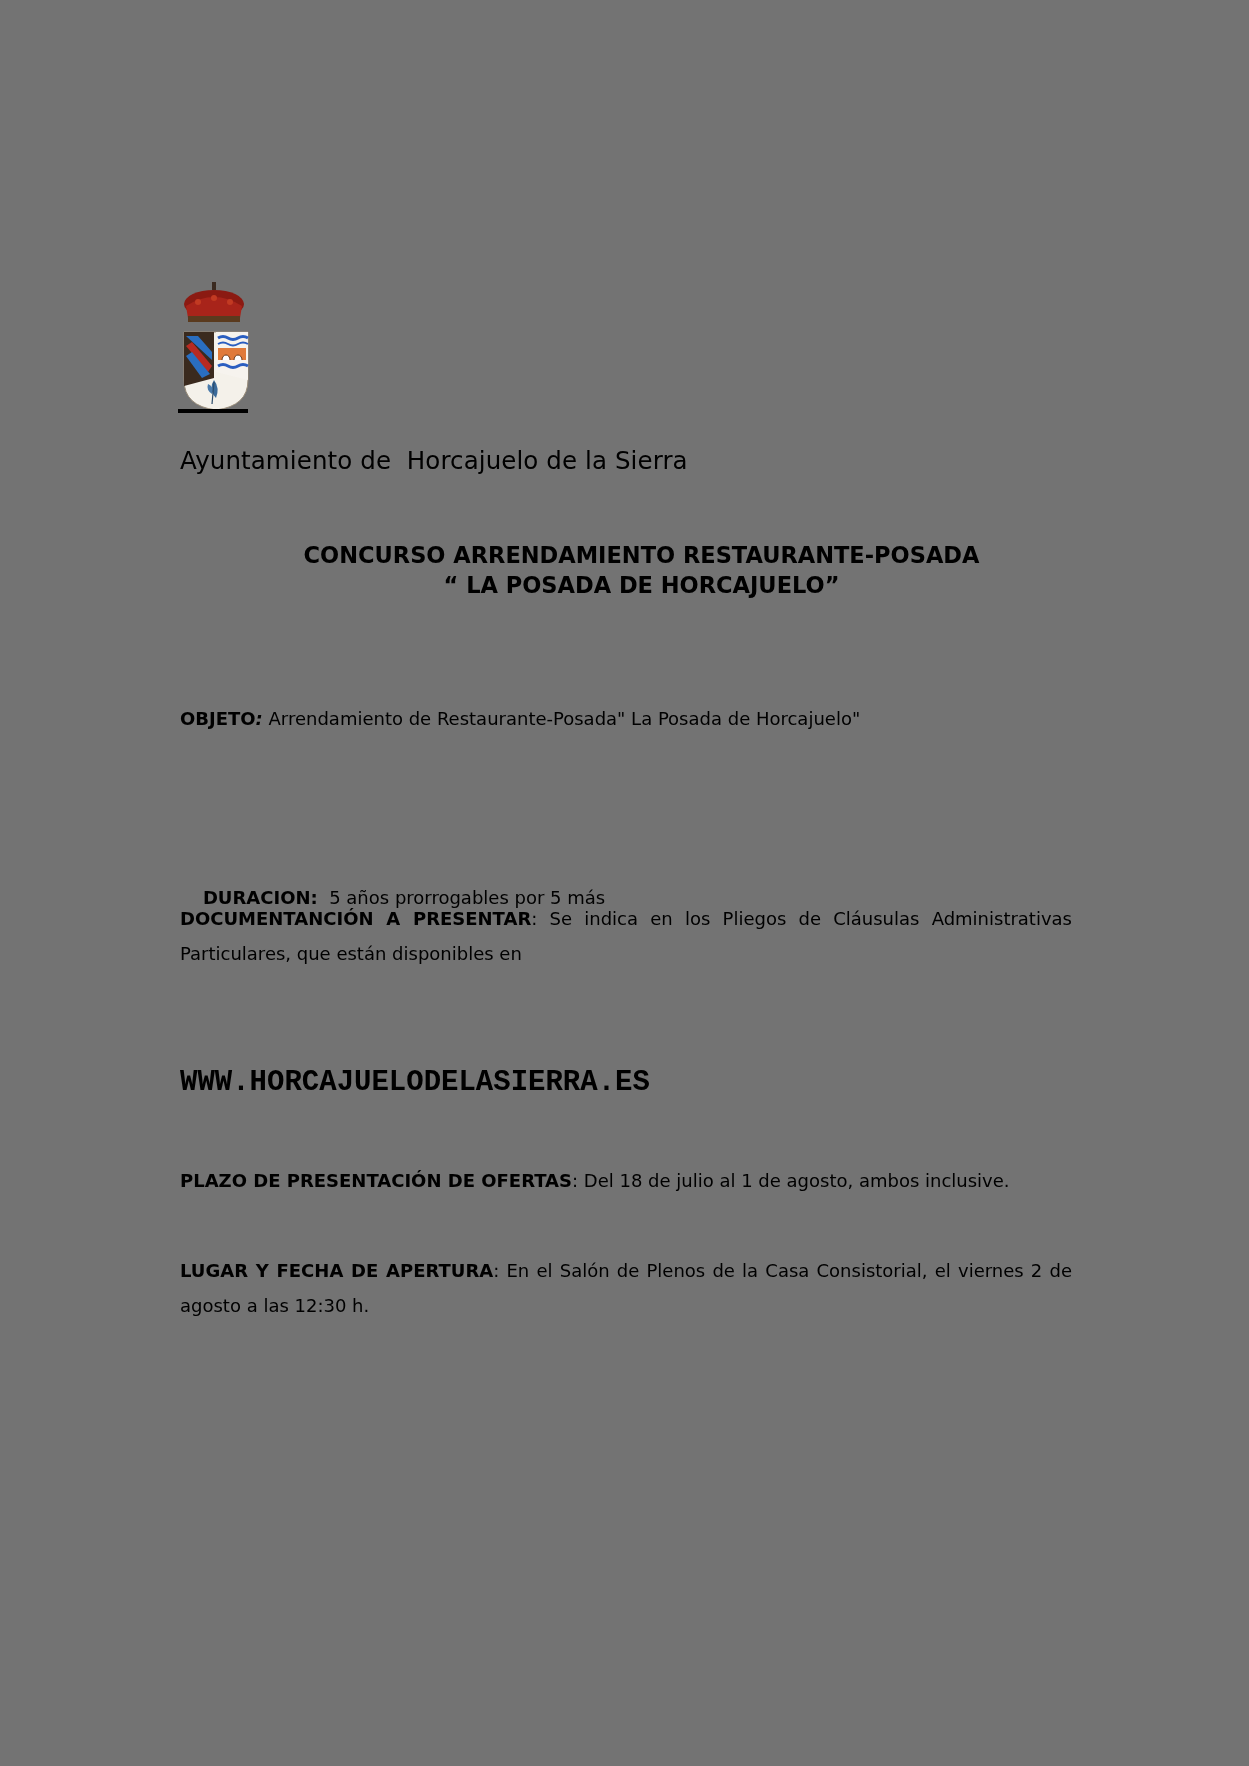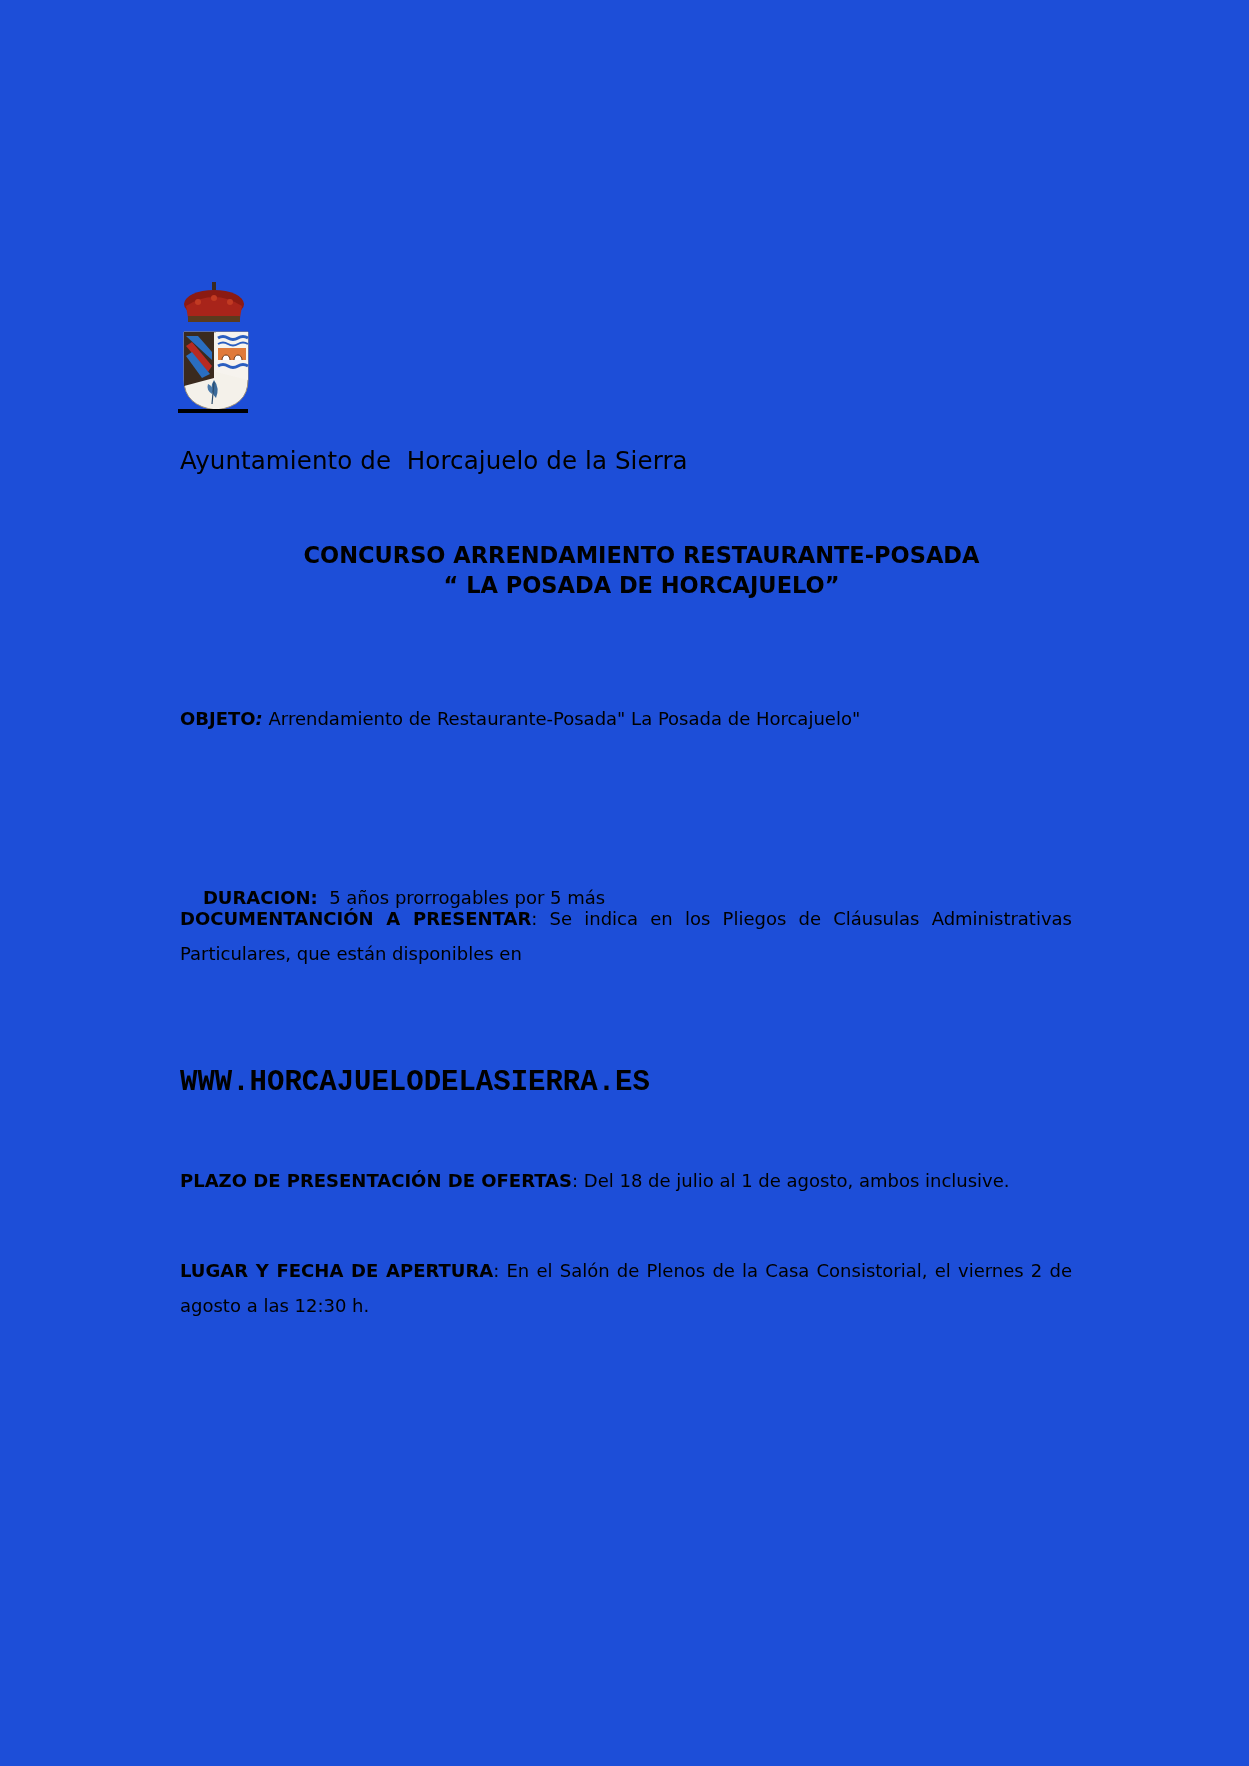--- a/index.html
+++ b/index.html
@@ -12,21 +12,21 @@
       height: 1766px;
       position: relative;
       overflow: hidden;
       font-family: "DejaVu Sans", sans-serif;
       color: #000;
     }
     .page {
       position: absolute;
       left: 0; top: 0;
       width: 1249px; height: 1766px;
-      background: #1d4ed8;
+      background: #737373;
     }
     .crest {
       position: absolute;
       left: 178px;
       top: 280px;
       width: 76px;
       height: 132px;
     }
     .crest-rule {
       position: absolute;

